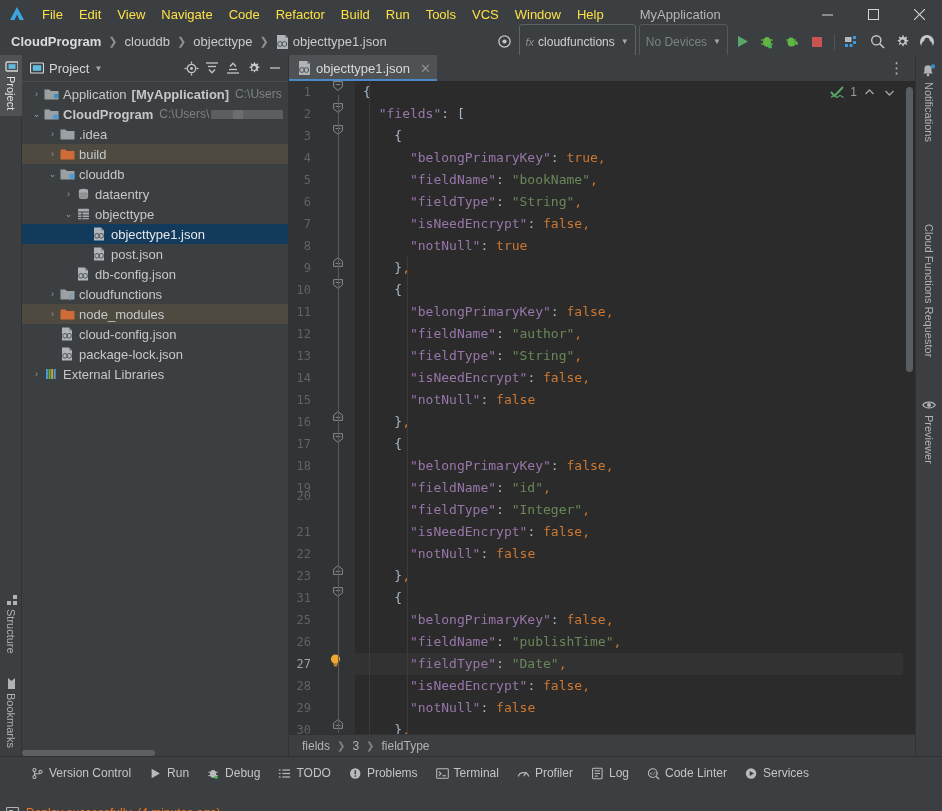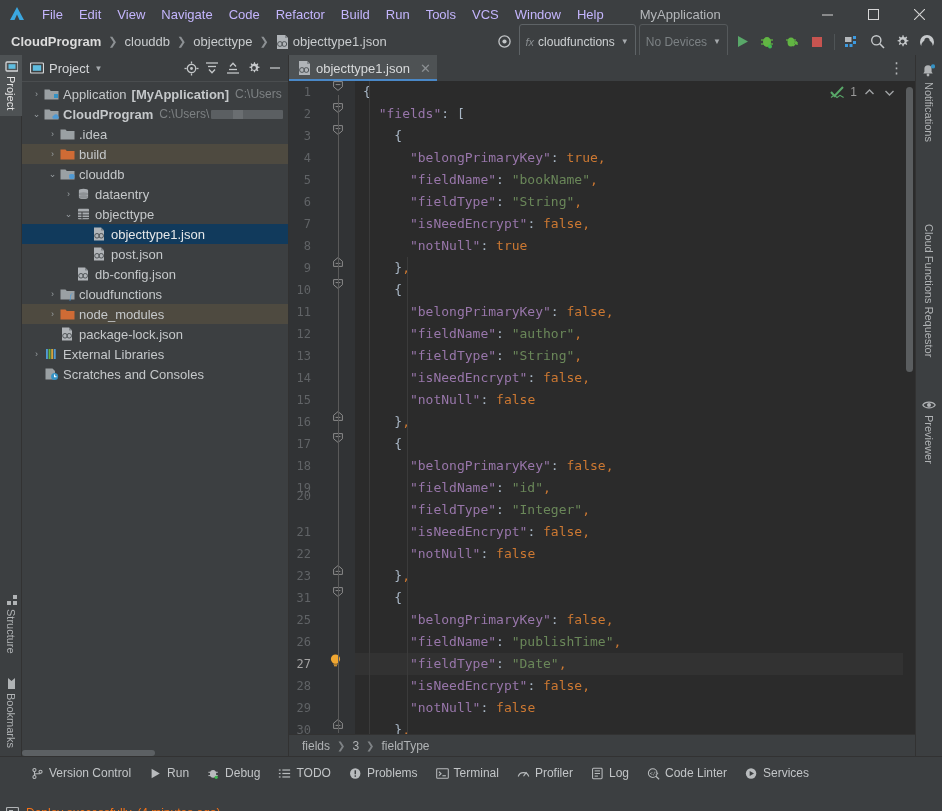--- a/index.html
+++ b/index.html
@@ -11,21 +11,21 @@
   }
   .app{ position:relative; width:942px; height:811px; }
 
   
   .menubar{
     height:28px; background:#3c3f41; display:flex; align-items:center;
     padding-left:6px; position:relative;
   }
   .logo{ width:22px;height:22px; display:flex;align-items:center;justify-content:center;}
   .menu-items{ display:flex; align-items:center; margin-left:6px;}
-  .menu-item{ padding:3px 8px; color:#c4b5fd; font-size:13px; cursor:default; white-space:nowrap;}
+  .menu-item{ padding:3px 8px; color:#fde047; font-size:13px; cursor:default; white-space:nowrap;}
   .app-title{ margin-left:28px; color:#b4b7ba; font-size:13px;}
   .wincontrols{ position:absolute; right:0; top:0; height:28px; display:flex;}
   .wc{ width:46px;height:28px; display:flex;align-items:center;justify-content:center;
        color:#d6d6d6; font-size:13px;}
 
   
   .navbar{
     height:27px; background:#3c3f41; display:flex; align-items:center;
     padding-left:8px; gap:0px; position:relative;
   }
@@ -541,44 +541,45 @@
           <div class="row" style="padding-left: 24px;">
             <span class="arrow"></span>
             <span class="ic">
               <svg width="15" height="14" viewBox="0 0 15 14">
                 <path d="M2,0.6 h7 l3,3 v10 h-10 z" fill="#b0b4b8"></path>
                 <path d="M9,0.6 l3,3 h-3 z" fill="#7e8387"></path>
                 <circle cx="5" cy="8.8" r="2.3" fill="none" stroke="#4f5457" stroke-width="1"></circle>
                 <circle cx="9.2" cy="8.8" r="2.3" fill="none" stroke="#4f5457" stroke-width="1"></circle>
               </svg>
             </span>
+            <span class="lbl">cloud-config.json</span>
+          </div>
+          <div class="row" style="padding-left: 24px;">
+            <span class="arrow"></span>
+            <span class="ic">
+              <svg width="15" height="14" viewBox="0 0 15 14">
+                <path d="M2,0.6 h7 l3,3 v10 h-10 z" fill="#b0b4b8"></path>
+                <path d="M9,0.6 l3,3 h-3 z" fill="#7e8387"></path>
+                <circle cx="5" cy="8.8" r="2.3" fill="none" stroke="#4f5457" stroke-width="1"></circle>
+                <circle cx="9.2" cy="8.8" r="2.3" fill="none" stroke="#4f5457" stroke-width="1"></circle>
+              </svg>
+            </span>
             <span class="lbl">package-lock.json</span>
           </div>
           <div class="row" style="padding-left: 8px;">
             <span class="arrow">›</span>
             <span class="ic">
               <svg width="15" height="14" viewBox="0 0 15 14">
                 <rect x="2" y="2" width="1.9" height="10" fill="#4f9ad4"></rect>
                 <rect x="4.6" y="2" width="1.9" height="10" fill="#62b543"></rect>
                 <rect x="7.2" y="2" width="1.9" height="10" fill="#d4a23c"></rect>
                 <rect x="9.8" y="2" width="1.9" height="10" fill="#4f9ad4"></rect>
               </svg>
             </span>
             <span class="lbl">External Libraries</span>
-          </div>
-          <div class="row" style="padding-left: 8px;">
-            <span class="arrow"></span>
-            <span class="ic">
-              <svg width="15" height="14" viewBox="0 0 15 14">
-                <path d="M1.5,1.5 h7 l2.5,2.5 v8.5 h-9.5 z" fill="#9aa0a3"></path>
-                <circle cx="10.6" cy="9.6" r="3.5" fill="#3592c4"></circle>
-                <path d="M10.6,7.4 v2.3 h1.9" stroke="#fff" stroke-width="1.1" fill="none"></path>
-              </svg>
-            </span>
-            <span class="lbl">Scratches and Consoles</span>
           </div>
         </div>
       <div class="scrollbar-h">
           <div class="th"></div>
         </div>
     </div>
 
     <div class="editorwrap">
       <div class="tabbar">
         <div class="tab active">

